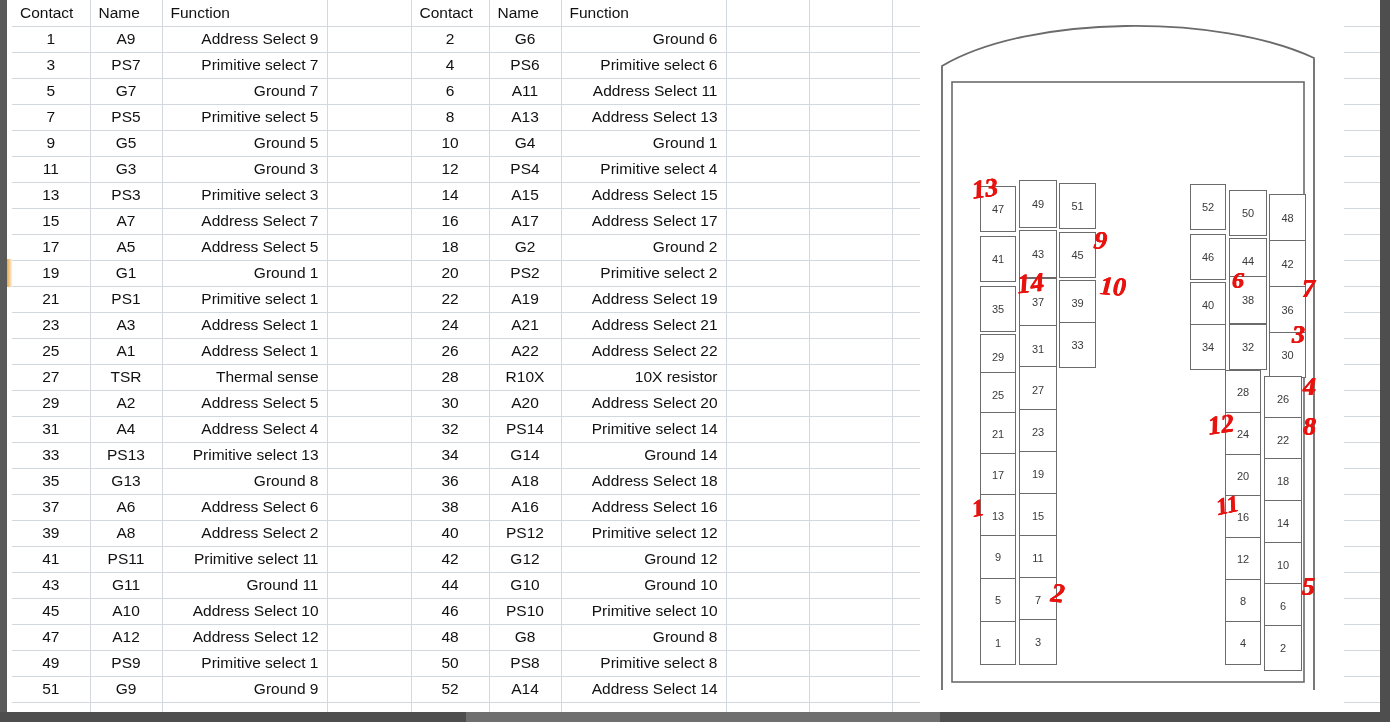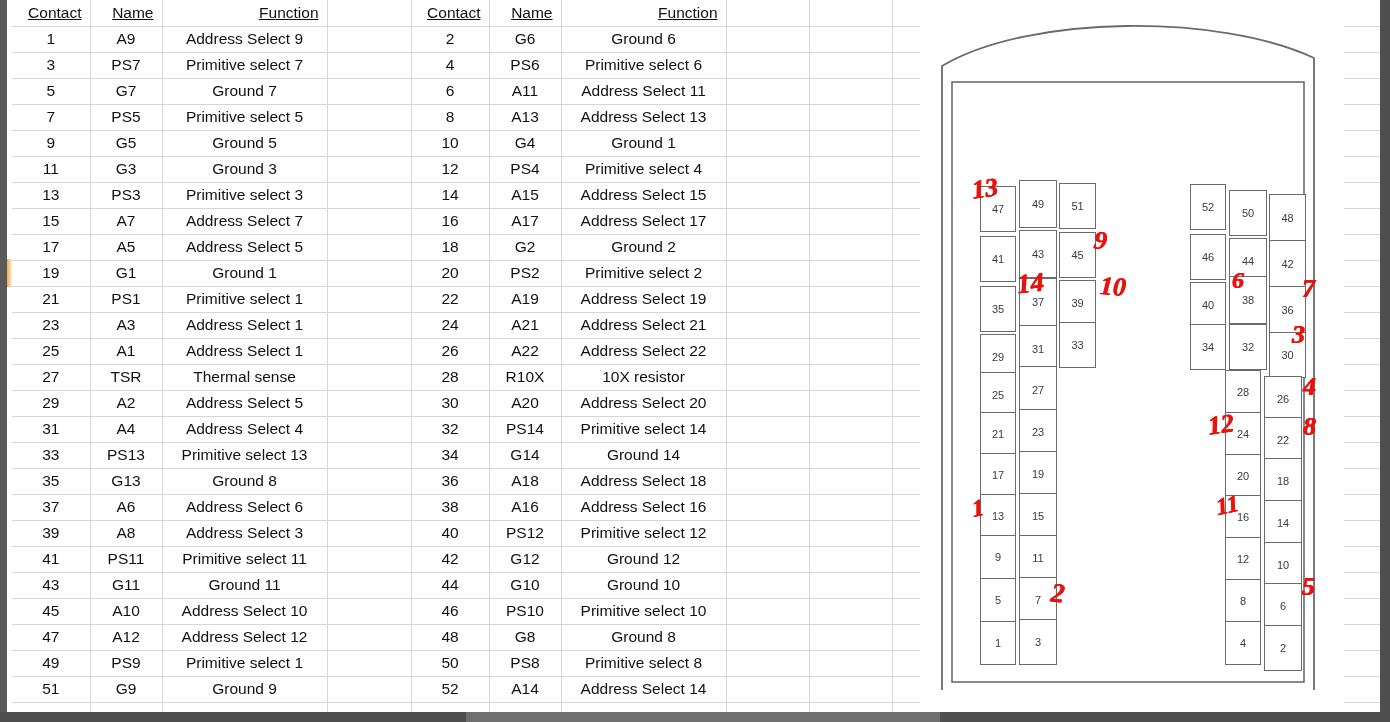--- a/index.html
+++ b/index.html
@@ -39,24 +39,24 @@
   }
   table.pins td, table.pins th {
     border-right: 1px solid #d3d7de;
     border-bottom: 1px solid #d3d7de;
     height: 26px;
     padding: 0 8px;
     font-weight: normal;
     white-space: nowrap;
     overflow: hidden;
   }
-  table.pins tr.hdr td { text-align: right; text-decoration: underline; }
+  table.pins tr.hdr td { text-align: left; }
   .c-contact { width: 78px; text-align: center; }
   .c-name    { width: 72px; text-align: center; }
-  .c-func    { width: 165px; text-align: center; }
+  .c-func    { width: 165px; text-align: right; }
   .c-gapA    { width: 84px; }
   .c-gapB    { width: 83px; }
   .c-gapC    { width: 83px; }
   .c-tail    { width: 420px; border-right: none !important; }
 
   
   .tail-lines {
     position: absolute; left: 1344px; top: 0; width: 36px; height: 712px;
   }
   .tail-lines i {
@@ -356,21 +356,21 @@
             <td class="c-contact">38</td>
             <td class="c-name">A16</td>
             <td class="c-func">Address Select 16</td>
             <td class="c-gapB"></td>
             <td class="c-gapC"></td>
             <td class="c-tail"></td>
           </tr>
           <tr>
             <td class="c-contact">39</td>
             <td class="c-name">A8</td>
-            <td class="c-func">Address Select 3</td>
+            <td class="c-func">Address Select 2</td>
             <td class="c-gapA"></td>
             <td class="c-contact">40</td>
             <td class="c-name">PS12</td>
             <td class="c-func">Primitive select 12</td>
             <td class="c-gapB"></td>
             <td class="c-gapC"></td>
             <td class="c-tail"></td>
           </tr>
           <tr>
             <td class="c-contact">41</td>

